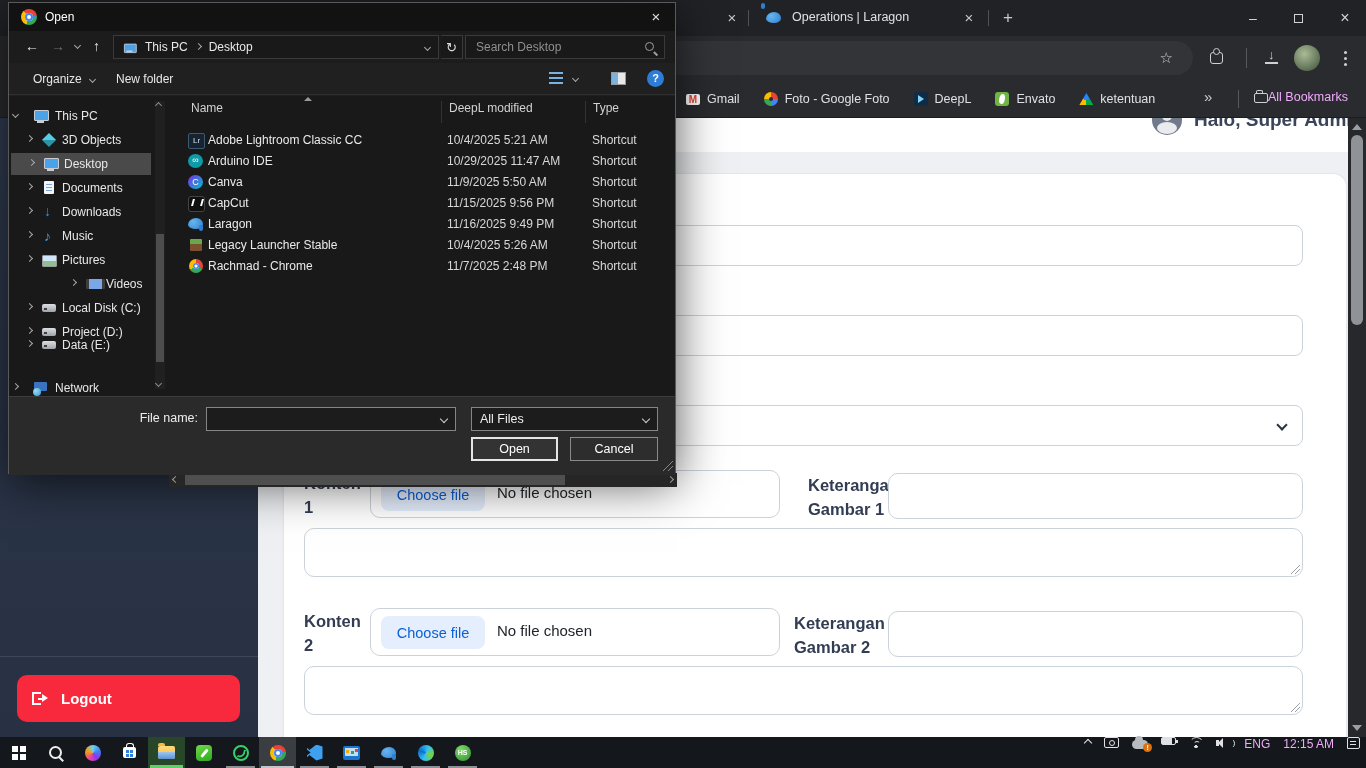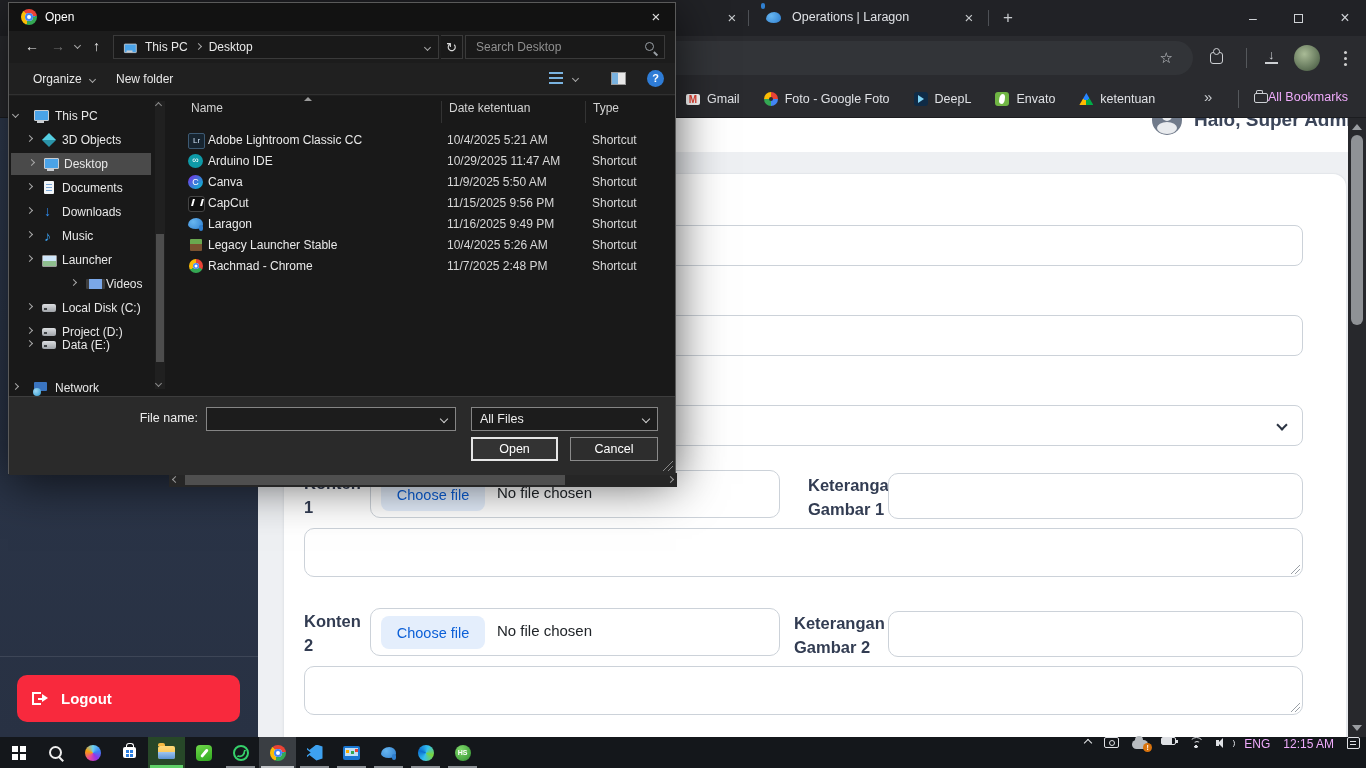--- a/index.html
+++ b/index.html
@@ -412,21 +412,21 @@
             <span class="tl" style="left: 53px;">Downloads</span>
           </div>
           <div class="trow" style="top: 129px;">
             <span class="chev cr" style="left: 18px; width: 5px; height: 5px;"></span>
             <span class="fi ic-music" style="left: 32px;"></span>
             <span class="tl" style="left: 53px;">Music</span>
           </div>
           <div class="trow" style="top: 153px;">
             <span class="chev cr" style="left: 18px; width: 5px; height: 5px;"></span>
             <span class="fi ic-pictures" style="left: 32px;"></span>
-            <span class="tl" style="left: 53px;">Launcher</span>
+            <span class="tl" style="left: 53px;">Pictures</span>
           </div>
           <div class="trow" style="top: 177px; margin-left: 44px;">
             <span class="chev cr" style="left: 18px; width: 5px; height: 5px;"></span>
             <span class="fi ic-videos" style="left: 32px;"></span>
             <span class="tl" style="left: 53px;">Videos</span>
           </div>
           <div class="trow" style="top: 201px;">
             <span class="chev cr" style="left: 18px; width: 5px; height: 5px;"></span>
             <span class="fi ic-disk" style="left: 32px;"></span>
             <span class="tl" style="left: 53px;">Local Disk (C:)</span>
@@ -449,21 +449,21 @@
         </div>
       <div class="tree-scroll">
         <span class="chev cu"></span>
         <span class="tree-thumb"></span>
         <span class="chev cd"></span>
       </div>
 
       <span class="col-h" style="left:182px;">Name</span>
       <span class="sort-caret"></span>
       <span class="col-div" style="left:432px;"></span>
-      <span class="col-h" style="left:440px;">Date ketentuan</span>
+      <span class="col-h" style="left:440px;">DeepL modified</span>
       <span class="col-div" style="left:576px;"></span>
       <span class="col-h" style="left:584px;">Type</span>
 
       <div id="filelist">
           <div class="frow" style="top: 34px;">
             <span class="fi ic-lightroom" style="left: 19px;"></span>
             <span class="fname">Adobe Lightroom Classic CC</span>
             <span class="fdate">10/4/2025 5:21 AM</span>
             <span class="ftype">Shortcut</span>
           </div>

